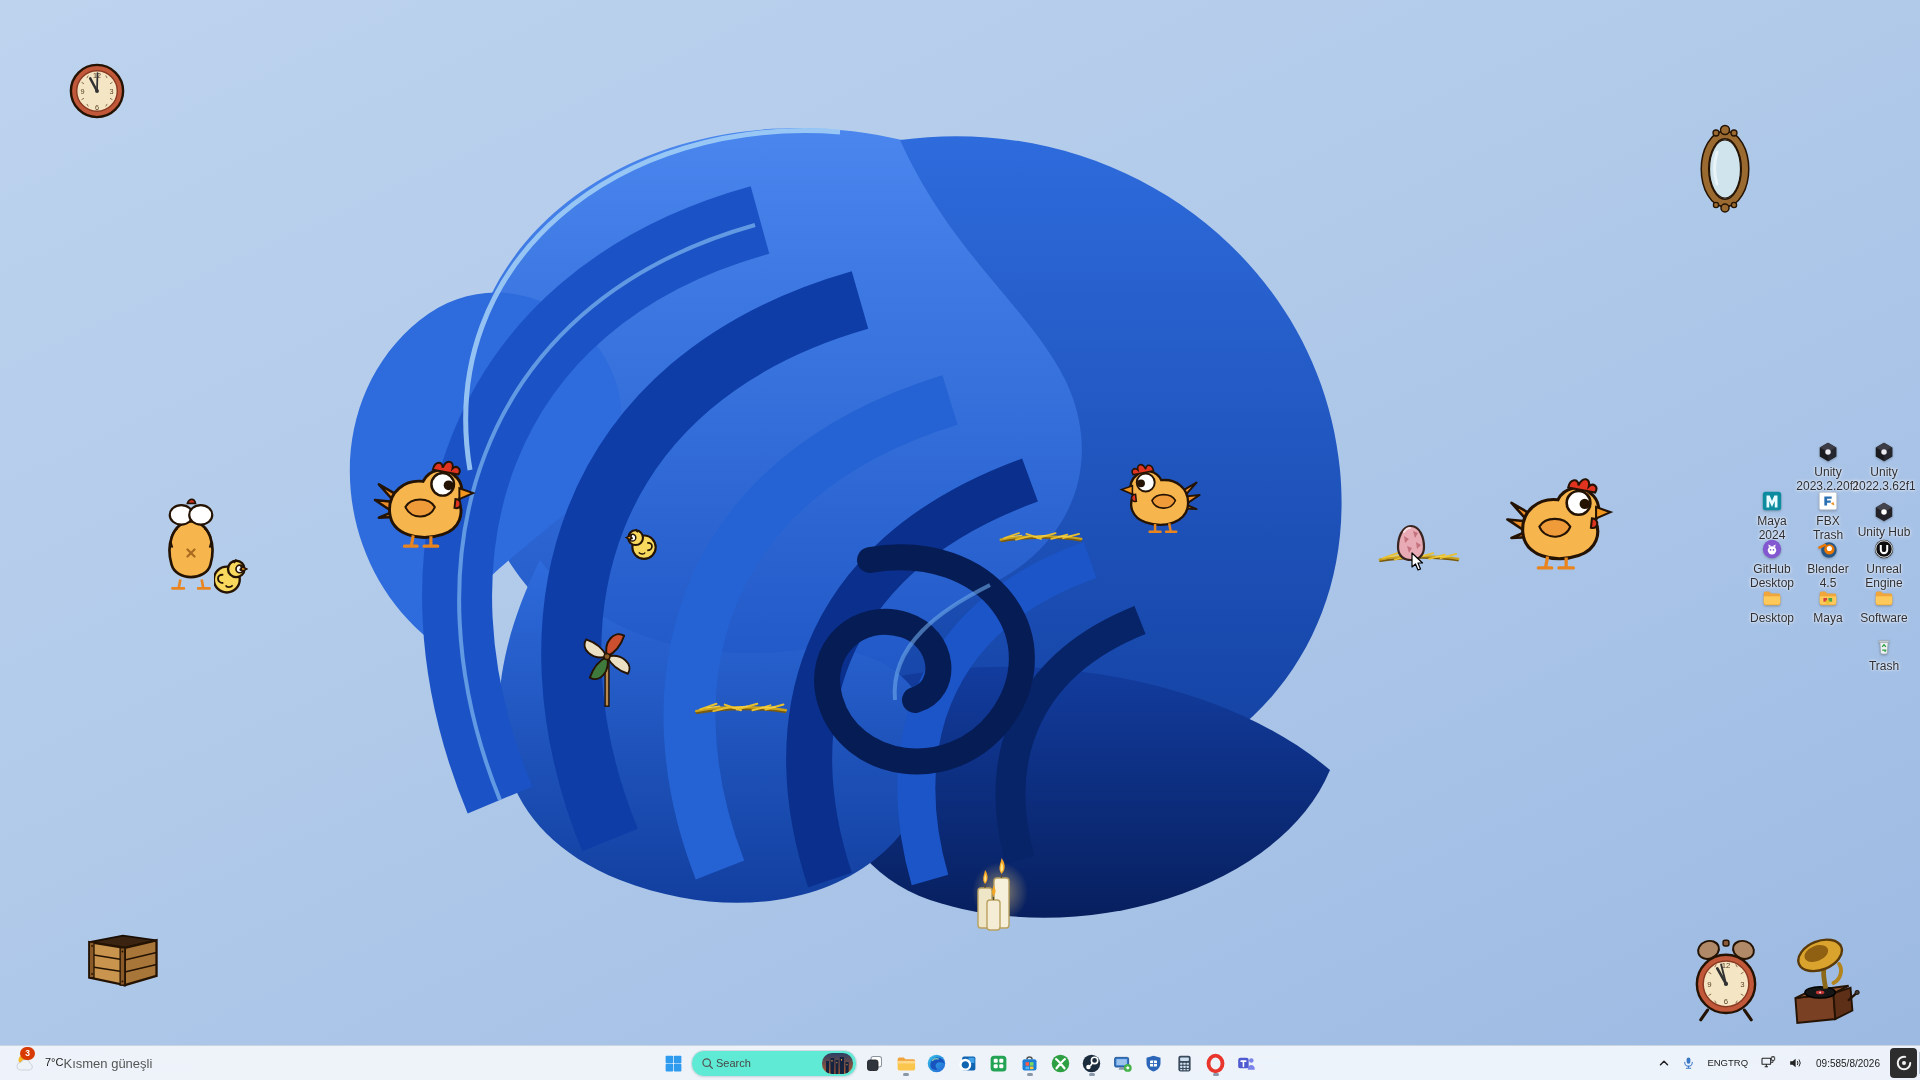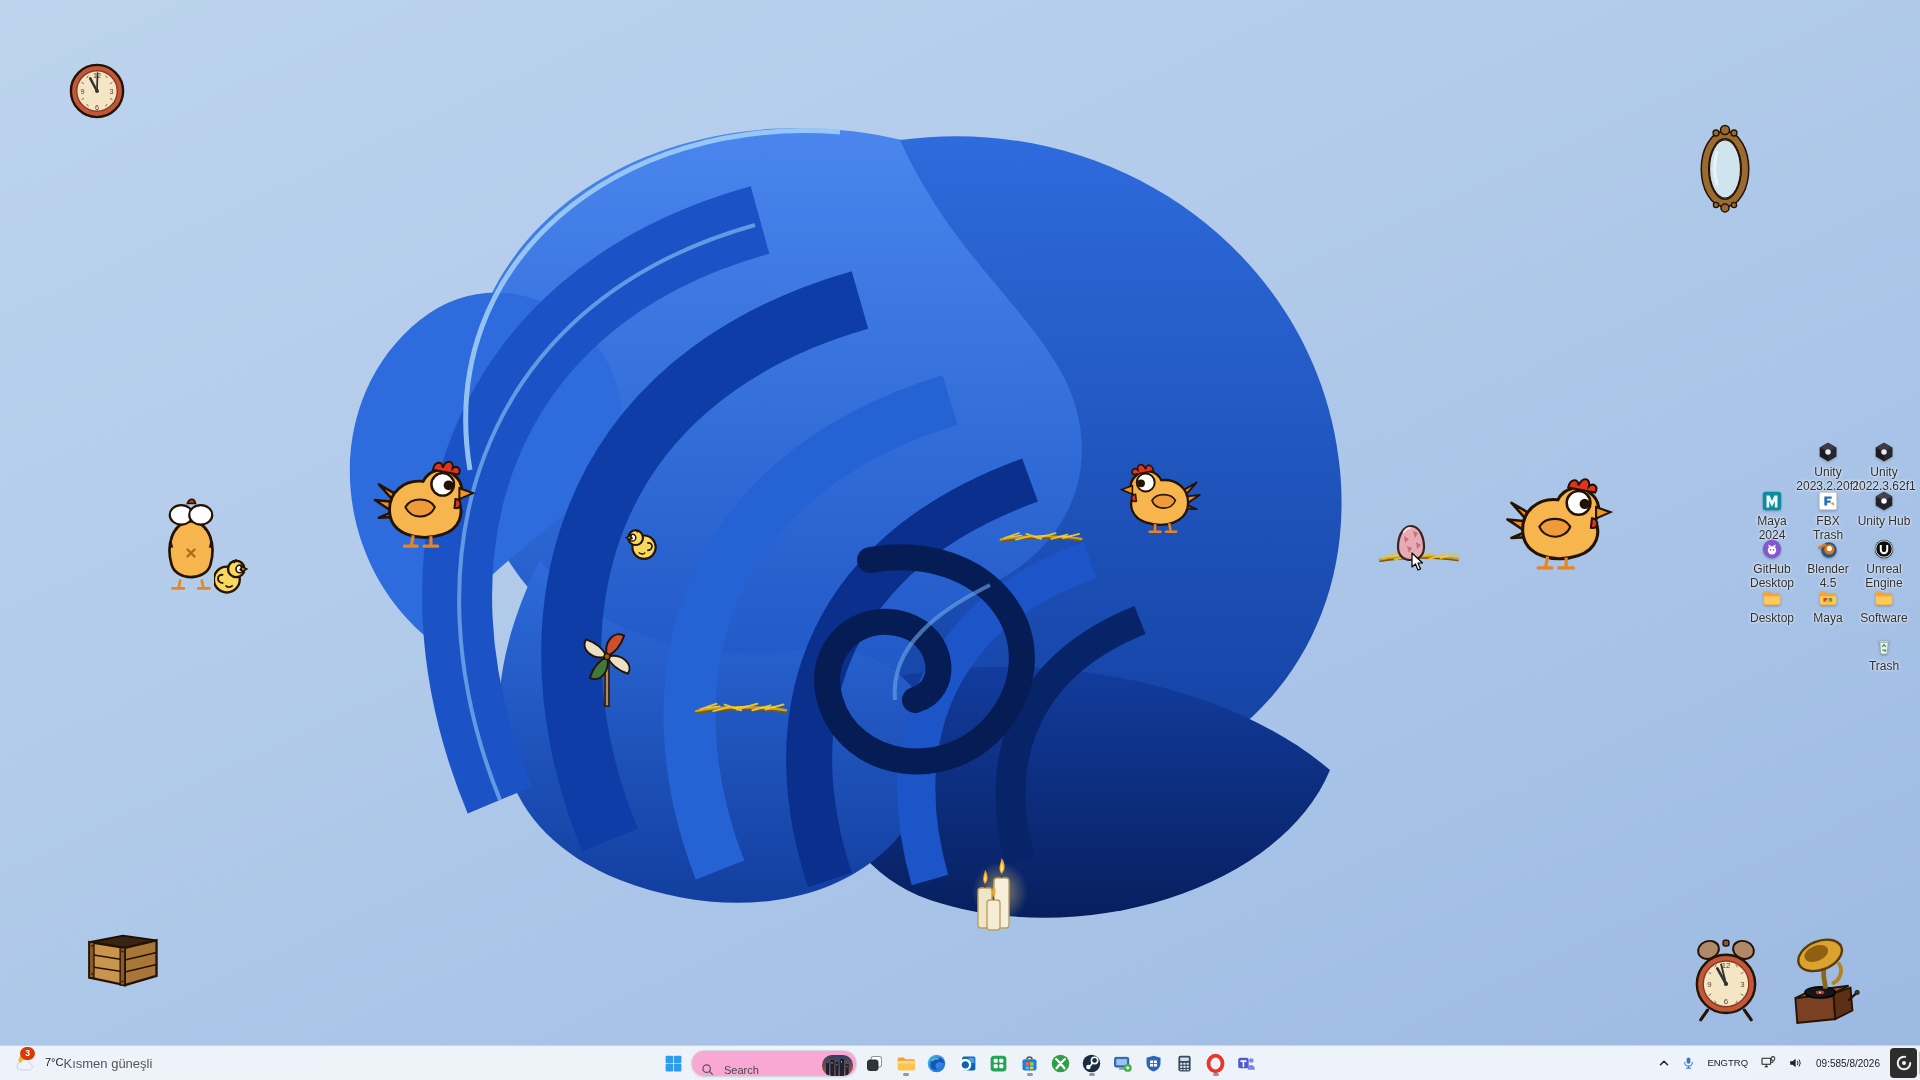--- a/index.html
+++ b/index.html
@@ -22,22 +22,22 @@
   .wicon svg{width:24px;height:24px;}
   .wbadge{position:absolute;top:-4px;left:6px;min-width:13px;height:13px;border-radius:7px;background:#d83b01;
     color:#fff;font-size:8.5px;line-height:13px;text-align:center;font-weight:bold;padding:0 1px;}
   .wtxt{display:flex;flex-direction:row;justify-content:center;}
   .wtemp{font-size:11px;color:#191919;}
   .wcond{font-size:13px;color:#555;}
   .tb-center{position:absolute;left:50%;top:0;height:34px;transform:translateX(-50%);display:flex;align-items:center;gap:4px;}
   .tbi{width:27px;height:28px;border-radius:5px;display:flex;align-items:center;justify-content:center;position:relative;}
   .tbi svg{width:21px;height:21px;display:block;}
   .rdot{position:absolute;bottom:1px;left:50%;transform:translateX(-50%);width:6px;height:3px;border-radius:2px;background:#8a97a8;}
-  .search{height:25px;width:152px;background:#f9a8d4;border:1px solid #d3d9e3;border-radius:13px;
-    display:flex;align-items:flex-end;gap:10px;padding:0 3px 0 9px;box-shadow:0 1px 2px rgba(0,0,0,.06);}
+  .search{height:25px;width:152px;background:#5eead4;border:1px solid #d3d9e3;border-radius:13px;
+    display:flex;align-items:center;gap:2px;padding:0 3px 0 9px;box-shadow:0 1px 2px rgba(0,0,0,.06);}
   .search svg.mag{width:13px;height:13px;flex:none;}
   .search-label{font-size:11px;color:#474747;flex:1;}
   .search-img{width:31px;height:21px;border-radius:10px;overflow:hidden;flex:none;}
   .search-img svg{display:block;width:31px;height:21px;}
   .tb-right{position:absolute;right:2px;top:0;height:34px;display:flex;align-items:center;}
   .trayi{height:28px;display:flex;align-items:center;justify-content:center;padding:0 5px;border-radius:4px;}
   .trayi svg{display:block;}
   .lang{font-size:9.5px;line-height:1.25;color:#1b1b1b;text-align:center;padding:0 6px;}
   .clockblk{font-size:10px;line-height:1.3;color:#1b1b1b;text-align:right;padding:0 7px;}
   .cornerbtn{width:27px;height:30px;background:#2d2d2d;border-radius:4px;display:flex;align-items:center;
@@ -372,21 +372,21 @@
   <div class="dicon" style="left:1800px;top:490px">
     <div class="dicon-img">
         <svg viewBox="0 0 24 24">
           <rect x="2.5" y="2.5" width="19" height="19" rx="2" fill="#fff" stroke="#c5c9d0"></rect>
           <path d="M8 17 V7 h8 v2.5 h-5 v2 h4 v2.5 h-4 V17 Z" fill="#2b6fb3"></path>
           <path d="M15 15 l4 2 -1 -4 Z" fill="#f08c1e"></path>
         </svg>
       </div>
     <div class="dicon-label">FBX Trash</div>
   </div>
-  <div class="dicon" style="left:1856px;top:490px">
+  <div class="dicon" style="left:1856px;top:501px">
     <div class="dicon-img">
         <svg viewBox="0 0 24 24">
           <path d="M12 2 L21 7 V17 L12 22 L3 17 V7 Z" fill="#222228"></path>
           <path d="M12 2 L21 7 L12 12 L3 7 Z" fill="#44444e"></path>
           <circle cx="12" cy="12" r="3" fill="#fff"></circle>
         </svg>
       </div>
     <div class="dicon-label">Unity Hub</div>
   </div>
   <div class="dicon" style="left:1744px;top:538px">

